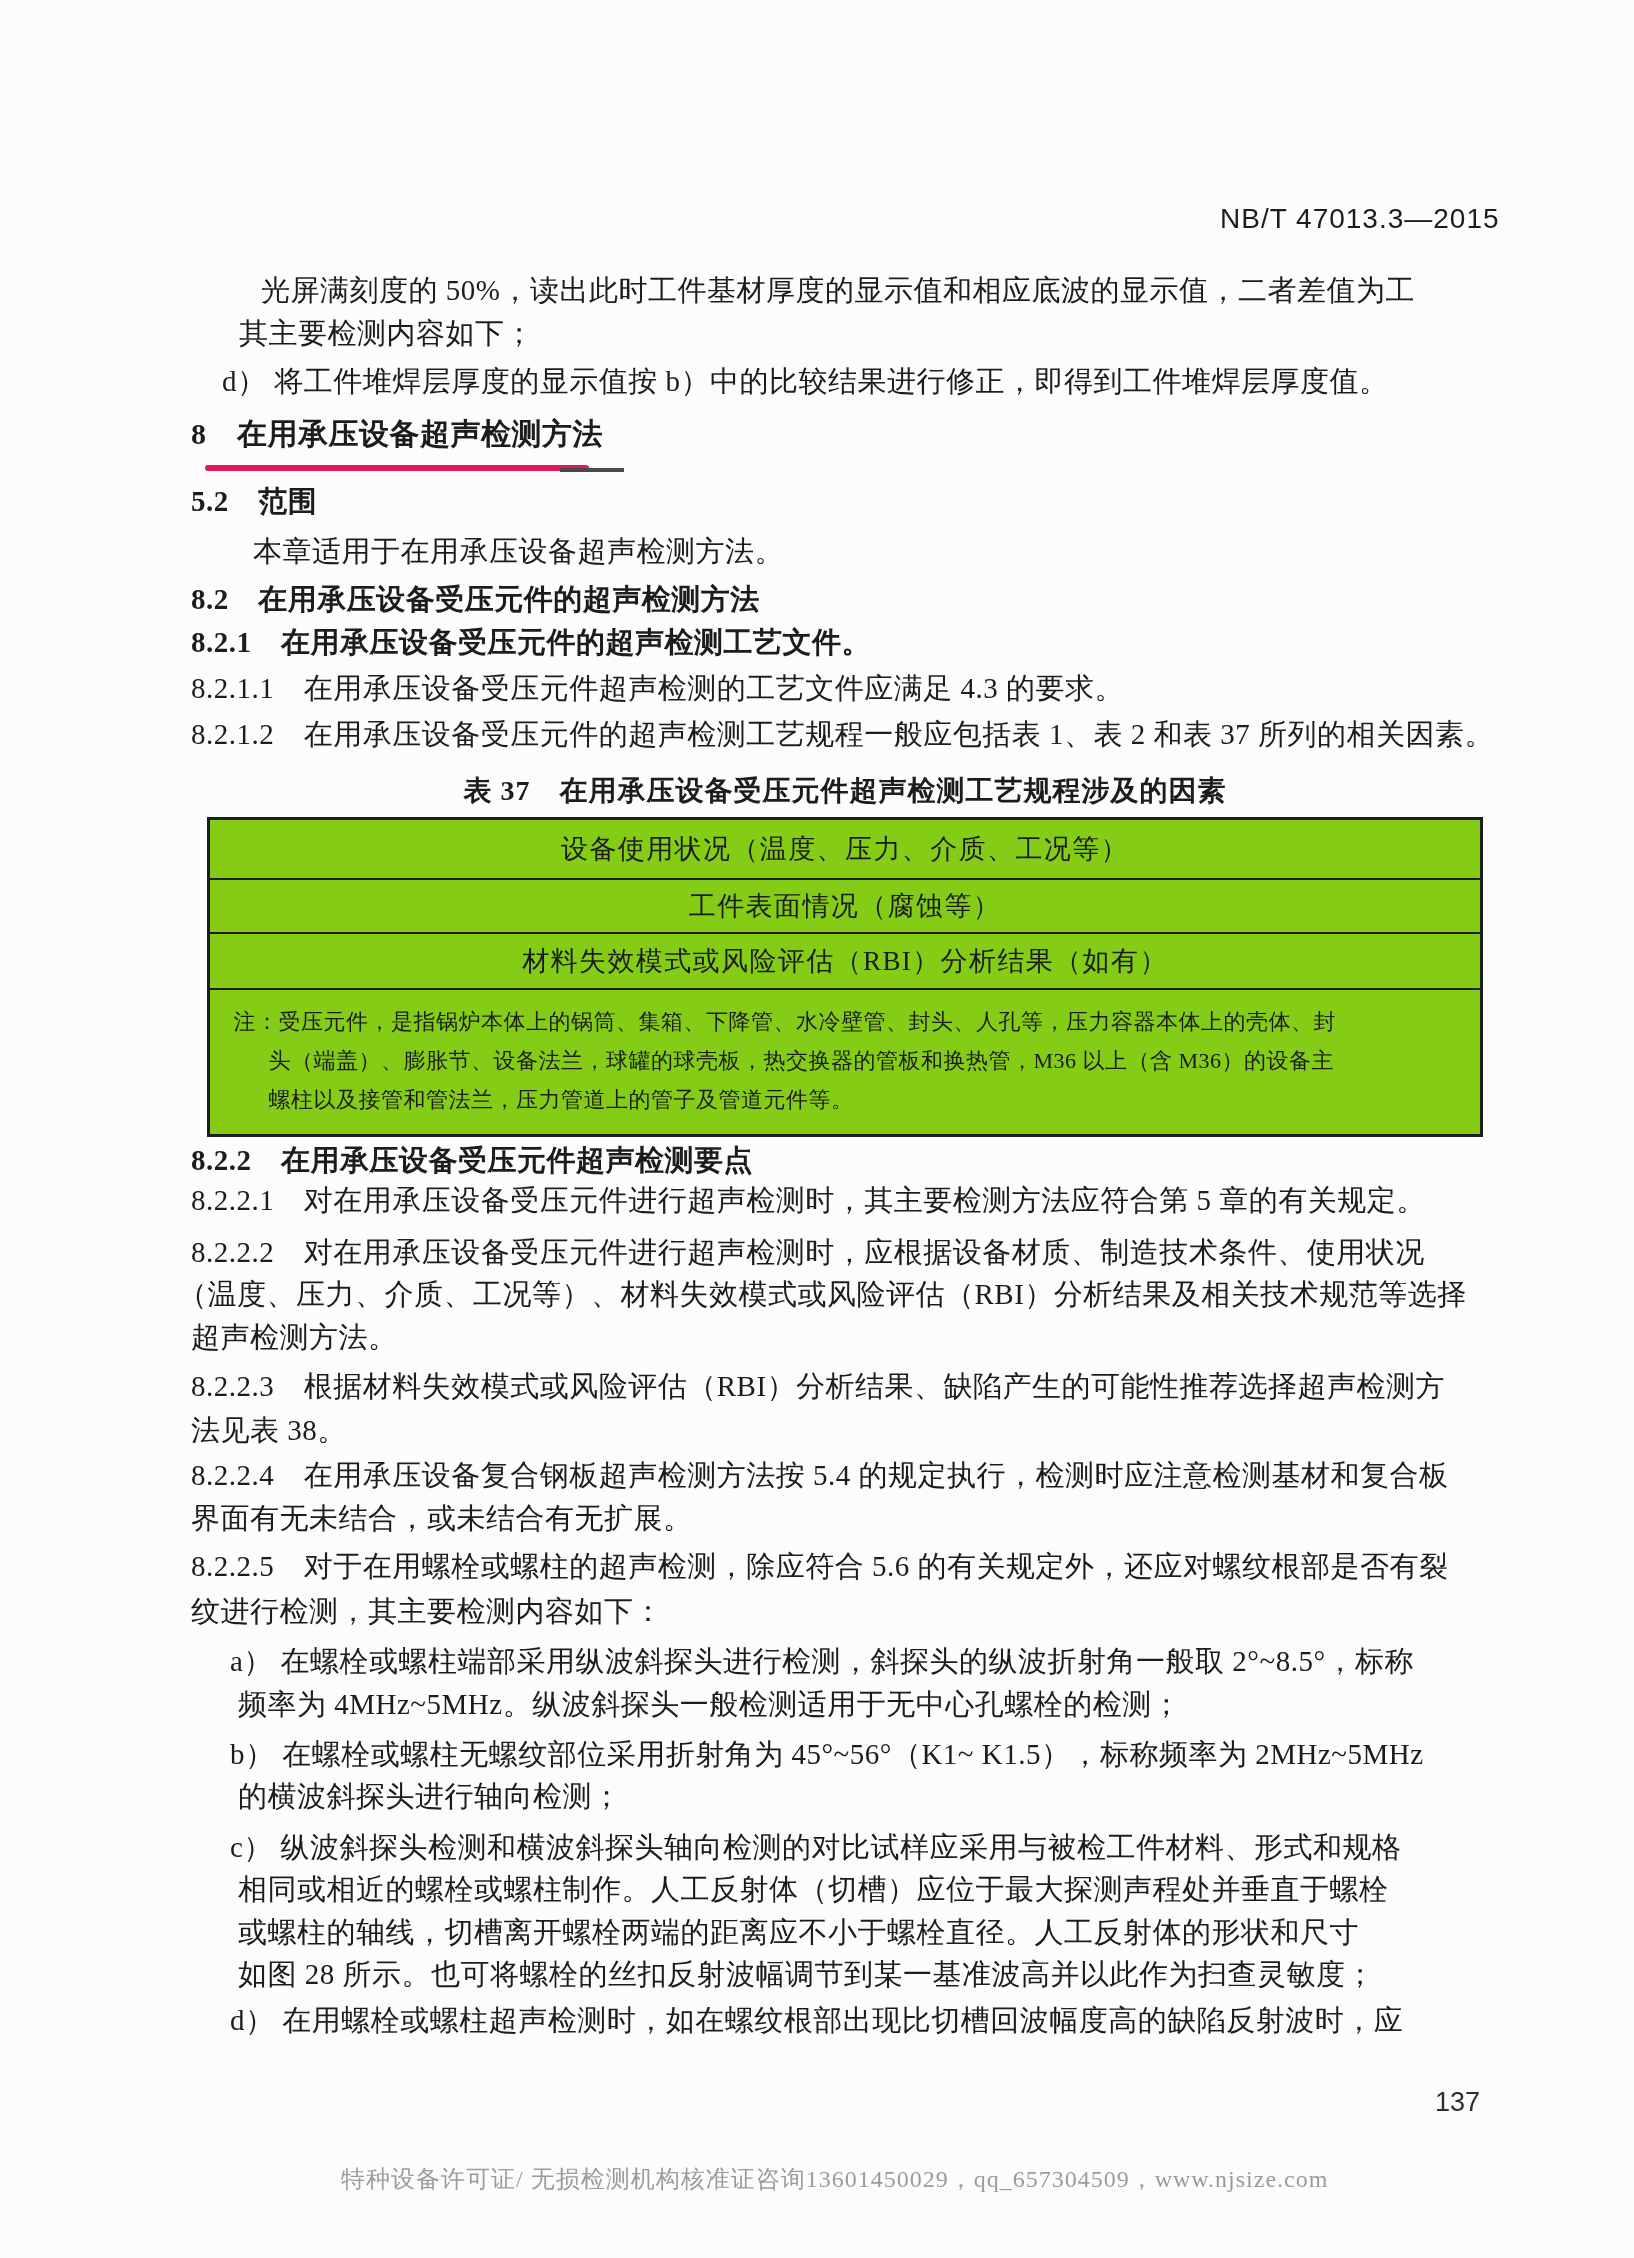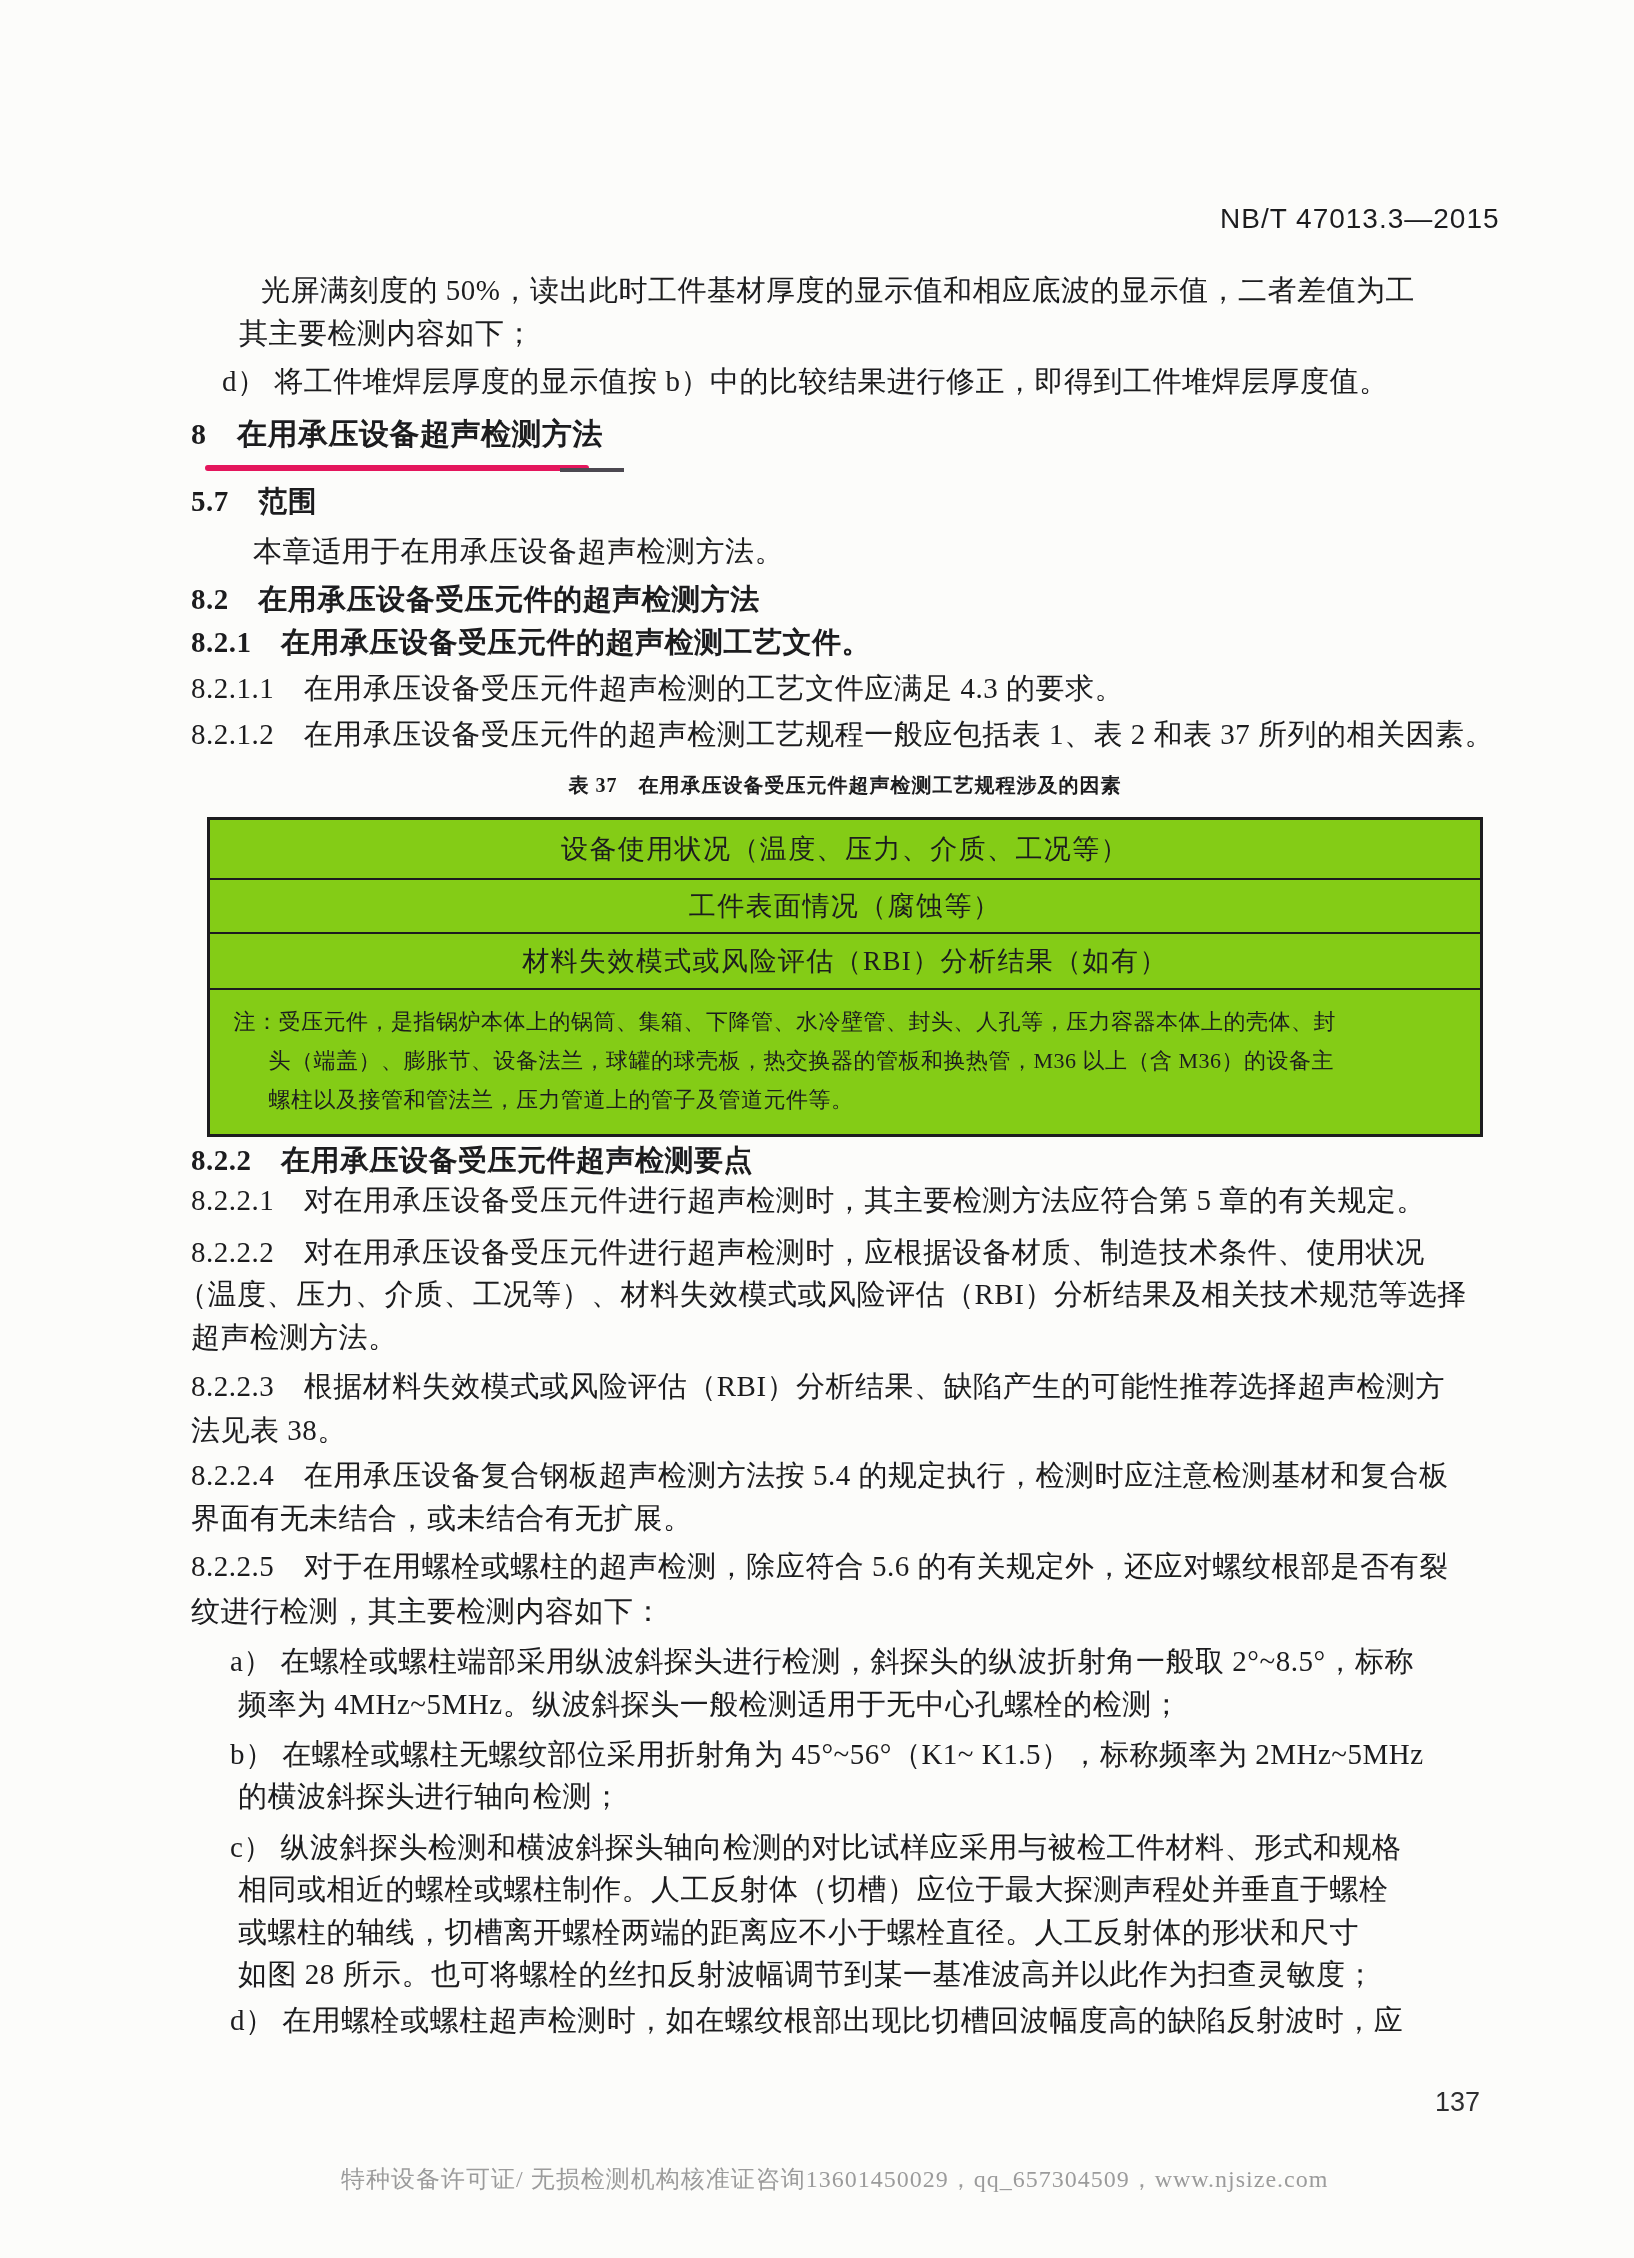--- a/index.html
+++ b/index.html
@@ -30,21 +30,21 @@
     width:384px; height:5.8px;
     border-radius:2.9px;
   }
   .red-underline-tail {
     position:absolute; top:468px; left:560px;
     width:64px; height:3.9px;
     background:#4c4850;
   }
   .t37caption {
     position:absolute; top:772px; left:207px; width:1276px;
-    text-align:center; font-weight:bold; font-size:20px; letter-spacing:1px;
+    text-align:center; font-weight:bold; font-size:28px; letter-spacing:1px;
   }
   .t37 {
     position:absolute; top:817px; left:207px; width:1276px;
     border:3.9px solid #1d1d1f;
     box-sizing:border-box;
     background:#84cc16;
   }
   .trow {
     border-bottom:2.9px solid #1d1d1f;
     display:flex; align-items:center; justify-content:center;
@@ -75,21 +75,21 @@
   <div class="doccode">NB/T 47013.3—2015</div>
 
   <div class="ln" style="top:274px;left:247px;margin-left:14px;">光屏满刻度的 50%，读出此时工件基材厚度的显示值和相应底波的显示值，二者差值为工</div>
   <div class="ln" style="top:317px;left:239px;">其主要检测内容如下；</div>
   <div class="ln" style="top:365px;left:222px;">d） 将工件堆焊层厚度的显示值按 b）中的比较结果进行修正，即得到工件堆焊层厚度值。</div>
 
   <div class="ln bold" style="top:417px;left:191px;font-size:30px;">8　在用承压设备超声检测方法</div>
   <div class="red-underline" style="background:#e4165c;"></div>
   <div class="red-underline-tail"></div>
 
-  <div class="ln bold" style="top:485px;left:191px;">5.7　范围</div>
+  <div class="ln bold" style="top:485px;left:191px;">5.2　范围</div>
   <div class="ln" style="top:535px;left:253px;">本章适用于在用承压设备超声检测方法。</div>
 
   <div class="ln bold" style="top:583px;left:191px;">8.2　在用承压设备受压元件的超声检测方法</div>
   <div class="ln bold" style="top:626px;left:191px;">8.2.1　在用承压设备受压元件的超声检测工艺文件。</div>
   <div class="ln" style="top:672px;left:191px;">8.2.1.1　在用承压设备受压元件超声检测的工艺文件应满足 4.3 的要求。</div>
   <div class="ln" style="top:718px;left:191px;">8.2.1.2　在用承压设备受压元件的超声检测工艺规程一般应包括表 1、表 2 和表 37 所列的相关因素。</div>
 
   <div class="t37caption">表 37　在用承压设备受压元件超声检测工艺规程涉及的因素</div>
   <div class="t37">
     <div class="trow r1">设备使用状况（温度、压力、介质、工况等）</div>

